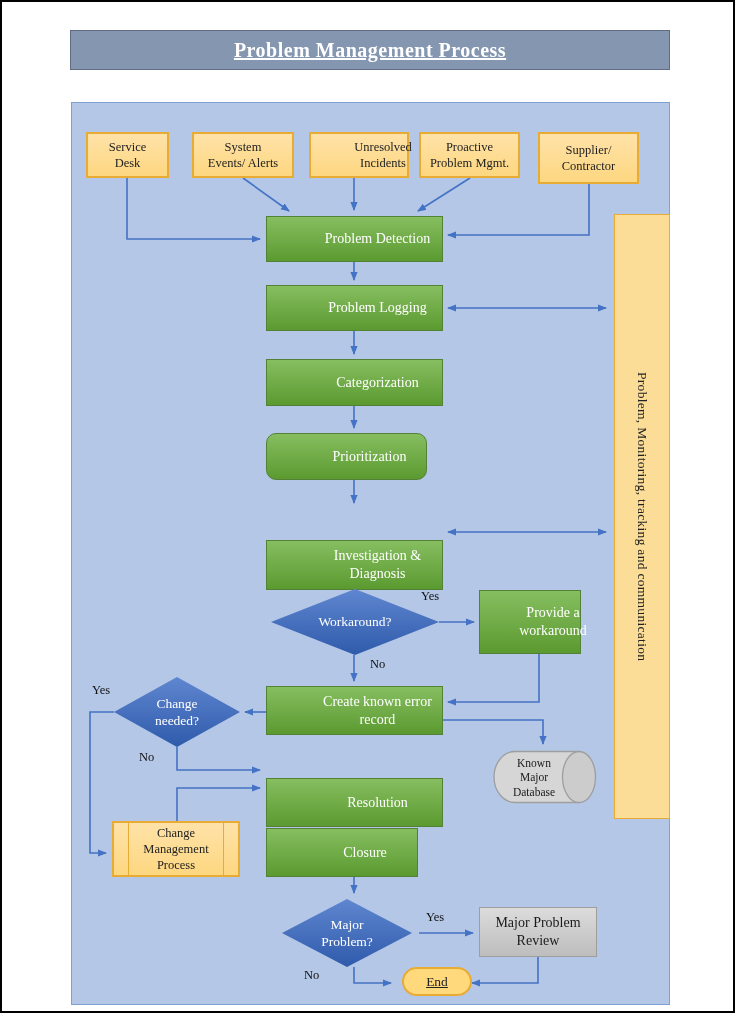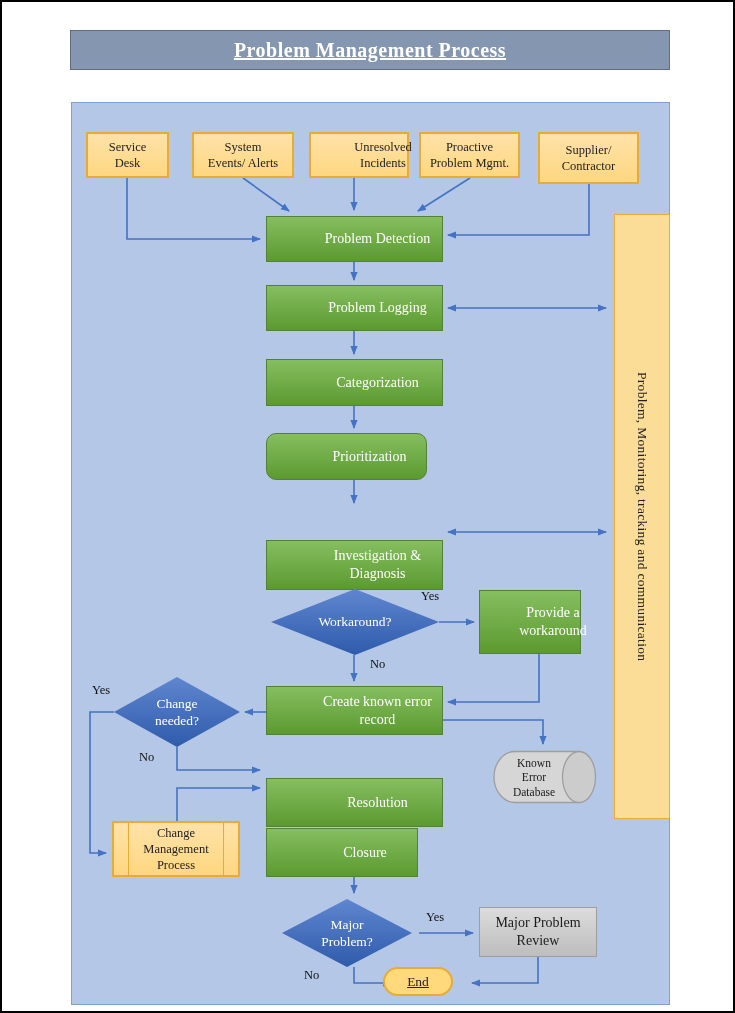--- a/index.html
+++ b/index.html
@@ -185,30 +185,30 @@
 Management
 Process</span>
   </div>
 
   <div class="cyl-wrap">
     <svg width="108" height="55" viewBox="0 0 108 55">
       <path class="cyl-body" d="M89,1.5 L25,1.5 A21,25.5 0 0 0 25,52.5 L89,52.5 Z"></path>
       <ellipse class="cyl-lid" cx="89" cy="27" rx="16.5" ry="25.5"></ellipse>
     </svg>
     <div class="cyl-text">Known
-Error
+Major
 Database</div>
   </div>
 
   <div class="node gray-box" style="left:477px;top:905px;width:118px;height:50px;">
     <span class="node-label">Major Problem
 Review</span>
   </div>
 
-  <div class="node end-cap" style="left:381px;top:965px;width:70px;height:29px;text-decoration:underline;">
+  <div class="node end-cap" style="left:400px;top:965px;width:70px;height:29px;text-decoration:underline;">
     <span class="node-label">End</span>
   </div>
 
   <div class="edge-label" style="left:419px;top:587px;">Yes</div>
   <div class="edge-label" style="left:368px;top:655px;">No</div>
   <div class="edge-label" style="left:90px;top:681px;">Yes</div>
   <div class="edge-label" style="left:137px;top:748px;">No</div>
   <div class="edge-label" style="left:424px;top:908px;">Yes</div>
   <div class="edge-label" style="left:302px;top:966px;">No</div>
 

